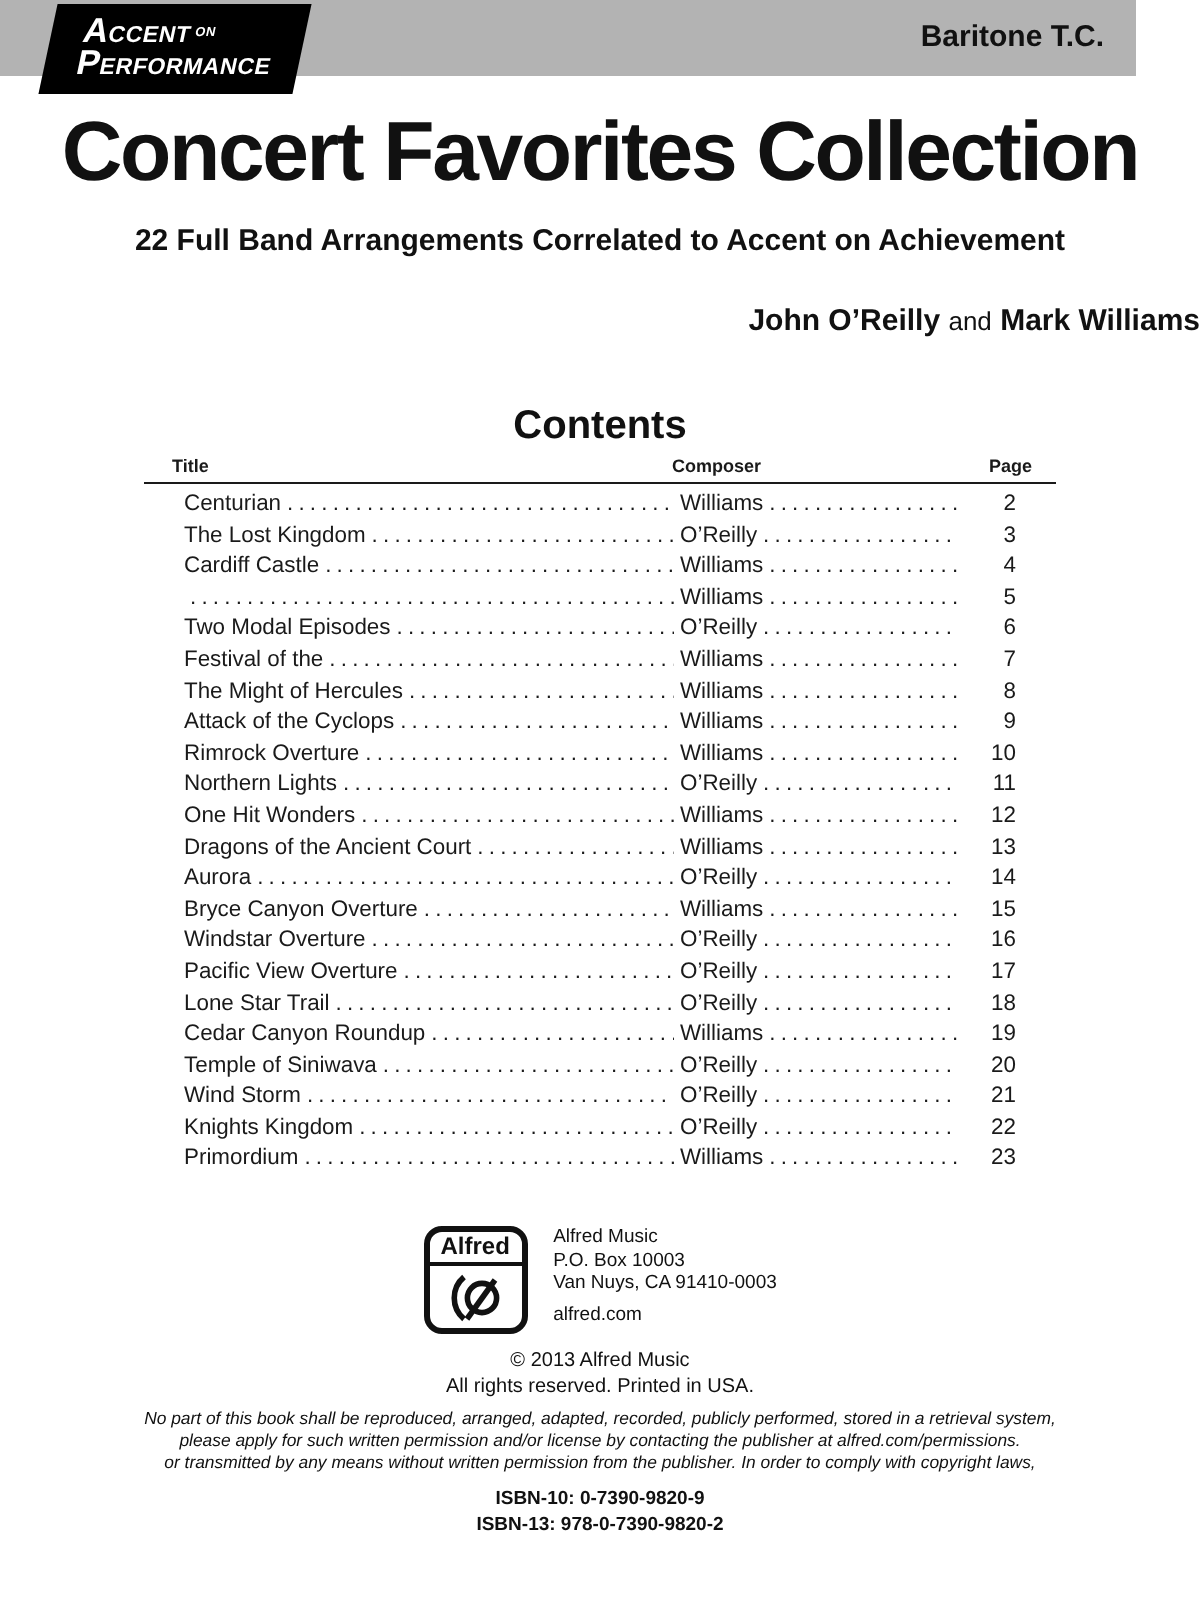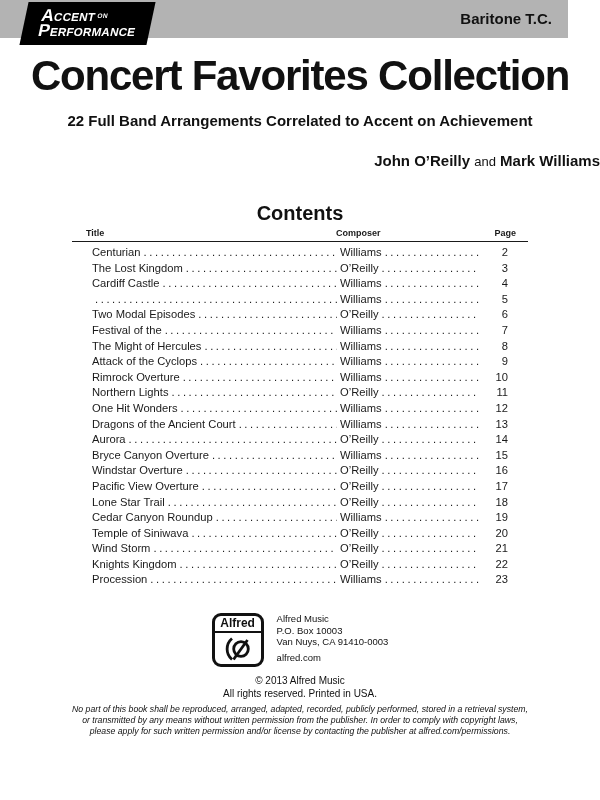--- a/index.html
+++ b/index.html
@@ -305,21 +305,21 @@
       <span class="t">Knights Kingdom</span>
       <span class="leader"></span>
       <span class="comp-group">
         <span class="c">O’Reilly</span>
         <span class="leader"></span>
       </span>
       <span class="p">22</span>
     </div>
 
     <div class="toc-row">
-      <span class="t">Procession</span>
+      <span class="t">Primordium</span>
       <span class="leader"></span>
       <span class="comp-group">
         <span class="c">Williams</span>
         <span class="leader"></span>
       </span>
       <span class="p">23</span>
     </div>
   </div>
   </div>
 
@@ -343,19 +343,23 @@
       </div>
     </div>
 
     <div class="copyright">
       <div>© 2013 Alfred Music</div>
       <div>All rights reserved.  Printed in USA.</div>
     </div>
 
     <div class="disclaimer">
       <div>No part of this book shall be reproduced, arranged, adapted, recorded, publicly performed, stored in a retrieval system,</div>
+      <div>please apply for such written permission and/or license by contacting the publisher at alfred.com/permissions.</div>
       <div>or transmitted by any means without written permission from the publisher. In order to comply with copyright laws,</div>
-      <div>please apply for such written permission and/or license by contacting the publisher at alfred.com/permissions.</div>
-    </div>
-
+    </div>
+
+    <div class="isbn">
+      <div>ISBN-10: 0-7390-9820-9</div>
+      <div>ISBN-13: 978-0-7390-9820-2</div>
+    </div>
   </div>
 
 </div>
 
 </body></html>

